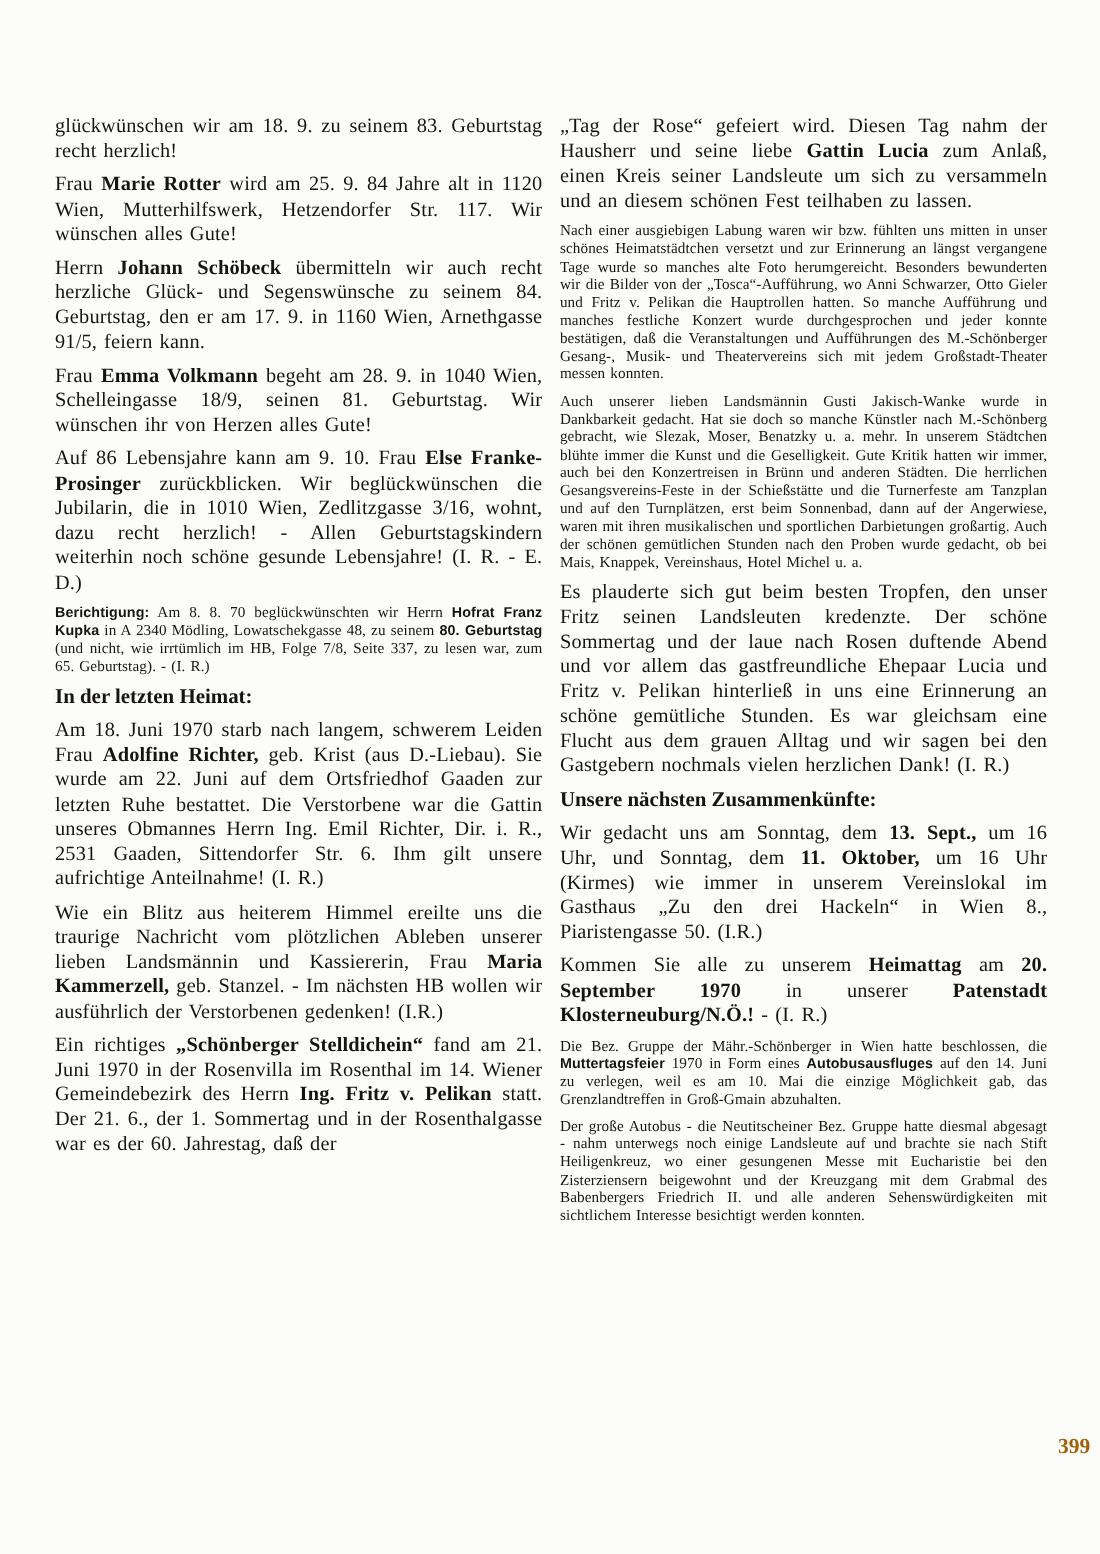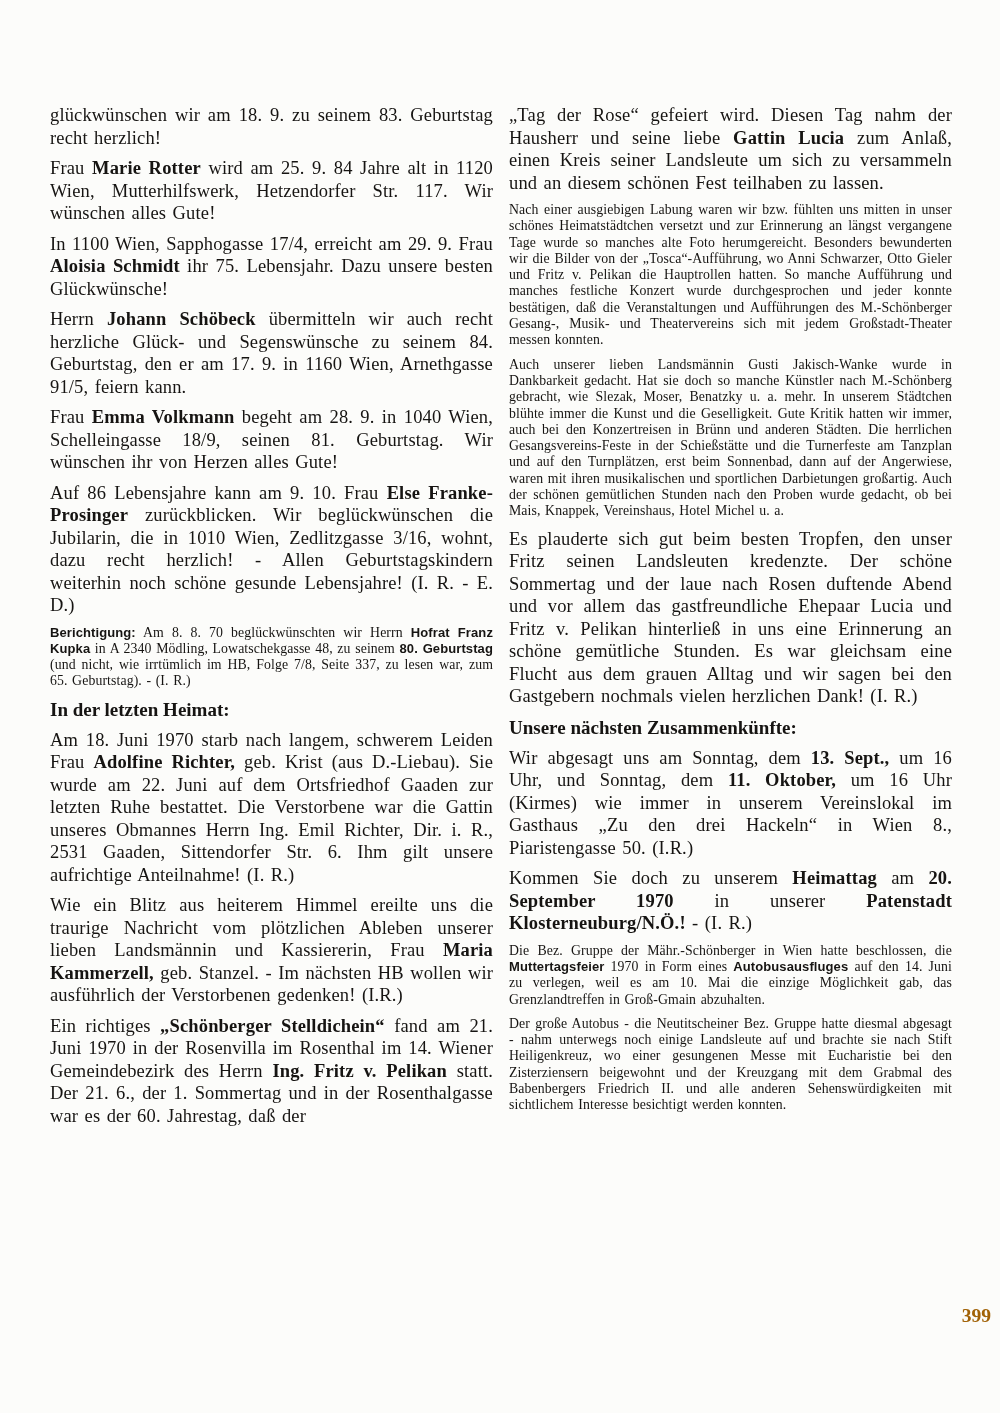--- a/index.html
+++ b/index.html
@@ -55,36 +55,35 @@
   }
 </style>
 </head>
 <body>
 
 <div class="sheet">
   <div class="cols">
     <div class="col" id="col-left">
         <p class="blk normal"><span class="run">glückwünschen wir am 18. 9. zu seinem 83. Geburtstag recht herzlich!</span></p>
         <p class="blk normal"><span class="run">Frau </span><span class="run b">Marie Rotter</span><span class="run"> wird am 25. 9. 84 Jahre alt in 1120 Wien, Mutterhilfswerk, Hetzendorfer Str. 117. Wir wünschen alles Gute!</span></p>
-        <p class="blk normal"><span class="run">In 1100 Wien, Sapphogasse 17/4, erreicht am 29. 9. Frau </span><span class="run b">Aloisia Schmidt</span><span class="run"> ihr 75. Lebensjahr. Dazu unsere besten Glückwünsche!</span></p>
         <p class="blk normal"><span class="run">Herrn </span><span class="run b">Johann Schöbeck</span><span class="run"> übermitteln wir auch recht herzliche Glück- und Segenswünsche zu seinem 84. Geburtstag, den er am 17. 9. in 1160 Wien, Arnethgasse 91/5, feiern kann.</span></p>
         <p class="blk normal"><span class="run">Frau </span><span class="run b">Emma Volkmann</span><span class="run"> begeht am 28. 9. in 1040 Wien, Schelleingasse 18/9, seinen 81. Geburtstag. Wir wünschen ihr von Herzen alles Gute!</span></p>
         <p class="blk normal"><span class="run">Auf 86 Lebensjahre kann am 9. 10. Frau </span><span class="run b">Else Franke-Prosinger</span><span class="run"> zurückblicken. Wir beglückwünschen die Jubilarin, die in 1010 Wien, Zedlitzgasse 3/16, wohnt, dazu recht herzlich! - Allen Geburtstagskindern weiterhin noch schöne gesunde Lebensjahre! (I. R. - E. D.)</span></p>
         <p class="blk small"><span class="run b">Berichtigung:</span><span class="run"> Am 8. 8. 70 beglückwünschten wir Herrn </span><span class="run b">Hofrat Franz Kupka</span><span class="run"> in A 2340 Mödling, Lowatschekgasse 48, zu seinem </span><span class="run b">80. Geburtstag</span><span class="run"> (und nicht, wie irrtümlich im HB, Folge 7/8, Seite 337, zu lesen war, zum 65. Geburtstag). - (I. R.)</span></p>
         <p class="blk heading"><span class="run b">In der letzten Heimat:</span></p>
         <p class="blk normal"><span class="run">Am 18. Juni 1970 starb nach langem, schwerem Leiden Frau </span><span class="run b">Adolfine Richter,</span><span class="run"> geb. Krist (aus D.-Liebau). Sie wurde am 22. Juni auf dem Ortsfriedhof Gaaden zur letzten Ruhe bestattet. Die Verstorbene war die Gattin unseres Obmannes Herrn Ing. Emil Richter, Dir. i. R., 2531 Gaaden, Sittendorfer Str. 6. Ihm gilt unsere aufrichtige Anteilnahme! (I. R.)</span></p>
         <p class="blk normal"><span class="run">Wie ein Blitz aus heiterem Himmel ereilte uns die traurige Nachricht vom plötzlichen Ableben unserer lieben Landsmännin und Kassiererin, Frau </span><span class="run b">Maria Kammerzell,</span><span class="run"> geb. Stanzel. - Im nächsten HB wollen wir ausführlich der Verstorbenen gedenken! (I.R.)</span></p>
         <p class="blk normal"><span class="run">Ein richtiges </span><span class="run b">„Schönberger Stelldichein“</span><span class="run"> fand am 21. Juni 1970 in der Rosenvilla im Rosenthal im 14. Wiener Gemeindebezirk des Herrn </span><span class="run b">Ing. Fritz v. Pelikan</span><span class="run"> statt. Der 21. 6., der 1. Sommertag und in der Rosenthalgasse war es der 60. Jahrestag, daß der</span></p>
       </div>
     <div class="col" id="col-right">
         <p class="blk normal"><span class="run">„Tag der Rose“ gefeiert wird. Diesen Tag nahm der Hausherr und seine liebe </span><span class="run b">Gattin Lucia</span><span class="run"> zum Anlaß, einen Kreis seiner Landsleute um sich zu versammeln und an diesem schönen Fest teilhaben zu lassen.</span></p>
         <p class="blk small"><span class="run">Nach einer ausgiebigen Labung waren wir bzw. fühlten uns mitten in unser schönes Heimatstädtchen versetzt und zur Erinnerung an längst vergangene Tage wurde so manches alte Foto herumgereicht. Besonders bewunderten wir die Bilder von der „Tosca“-Aufführung, wo Anni Schwarzer, Otto Gieler und Fritz v. Pelikan die Hauptrollen hatten. So manche Aufführung und manches festliche Konzert wurde durchgesprochen und jeder konnte bestätigen, daß die Veranstaltungen und Aufführungen des M.-Schönberger Gesang-, Musik- und Theatervereins sich mit jedem Großstadt-Theater messen konnten.</span></p>
         <p class="blk small"><span class="run">Auch unserer lieben Landsmännin Gusti Jakisch-Wanke wurde in Dankbarkeit gedacht. Hat sie doch so manche Künstler nach M.-Schönberg gebracht, wie Slezak, Moser, Benatzky u. a. mehr. In unserem Städtchen blühte immer die Kunst und die Geselligkeit. Gute Kritik hatten wir immer, auch bei den Konzertreisen in Brünn und anderen Städten. Die herrlichen Gesangsvereins-Feste in der Schießstätte und die Turnerfeste am Tanzplan und auf den Turnplätzen, erst beim Sonnenbad, dann auf der Angerwiese, waren mit ihren musikalischen und sportlichen Darbietungen großartig. Auch der schönen gemütlichen Stunden nach den Proben wurde gedacht, ob bei Mais, Knappek, Vereinshaus, Hotel Michel u. a.</span></p>
         <p class="blk normal"><span class="run">Es plauderte sich gut beim besten Tropfen, den unser Fritz seinen Landsleuten kredenzte. Der schöne Sommertag und der laue nach Rosen duftende Abend und vor allem das gastfreundliche Ehepaar Lucia und Fritz v. Pelikan hinterließ in uns eine Erinnerung an schöne gemütliche Stunden. Es war gleichsam eine Flucht aus dem grauen Alltag und wir sagen bei den Gastgebern nochmals vielen herzlichen Dank! (I. R.)</span></p>
         <p class="blk heading"><span class="run b">Unsere nächsten Zusammenkünfte:</span></p>
-        <p class="blk normal"><span class="run">Wir abgesagt uns am Sonntag, dem </span><span class="run b">13. Sept.,</span><span class="run"> um 16 Uhr, und Sonntag, dem </span><span class="run b">11. Oktober,</span><span class="run"> um 16 Uhr (Kirmes) wie immer in unserem Vereinslokal im Gasthaus „Zu den drei Hackeln“ in Wien 8., Piaristengasse 50. (I.R.)</span></p>
-        <p class="blk normal"><span class="run">Kommen Sie doch zu unserem </span><span class="run b">Heimattag</span><span class="run"> am </span><span class="run b">20. September 1970</span><span class="run"> in unserer </span><span class="run b">Patenstadt Klosterneuburg/N.Ö.!</span><span class="run"> - (I. R.)</span></p>
+        <p class="blk normal"><span class="run">Wir gedacht uns am Sonntag, dem </span><span class="run b">13. Sept.,</span><span class="run"> um 16 Uhr, und Sonntag, dem </span><span class="run b">11. Oktober,</span><span class="run"> um 16 Uhr (Kirmes) wie immer in unserem Vereinslokal im Gasthaus „Zu den drei Hackeln“ in Wien 8., Piaristengasse 50. (I.R.)</span></p>
+        <p class="blk normal"><span class="run">Kommen Sie alle zu unserem </span><span class="run b">Heimattag</span><span class="run"> am </span><span class="run b">20. September 1970</span><span class="run"> in unserer </span><span class="run b">Patenstadt Klosterneuburg/N.Ö.!</span><span class="run"> - (I. R.)</span></p>
         <p class="blk small"><span class="run">Die Bez. Gruppe der Mähr.-Schönberger in Wien hatte beschlossen, die </span><span class="run b">Muttertagsfeier</span><span class="run"> 1970 in Form eines </span><span class="run b">Autobusausfluges</span><span class="run"> auf den 14. Juni zu verlegen, weil es am 10. Mai die einzige Möglichkeit gab, das Grenzlandtreffen in Groß-Gmain abzuhalten.</span></p>
         <p class="blk small"><span class="run">Der große Autobus - die Neutitscheiner Bez. Gruppe hatte diesmal abgesagt - nahm unterwegs noch einige Landsleute auf und brachte sie nach Stift Heiligenkreuz, wo einer gesungenen Messe mit Eucharistie bei den Zisterziensern beigewohnt und der Kreuzgang mit dem Grabmal des Babenbergers Friedrich II. und alle anderen Sehenswürdigkeiten mit sichtlichem Interesse besichtigt werden konnten.</span></p>
       </div>
   </div>
   <div class="page-number">399</div>
 </div>
 
 </body></html>

